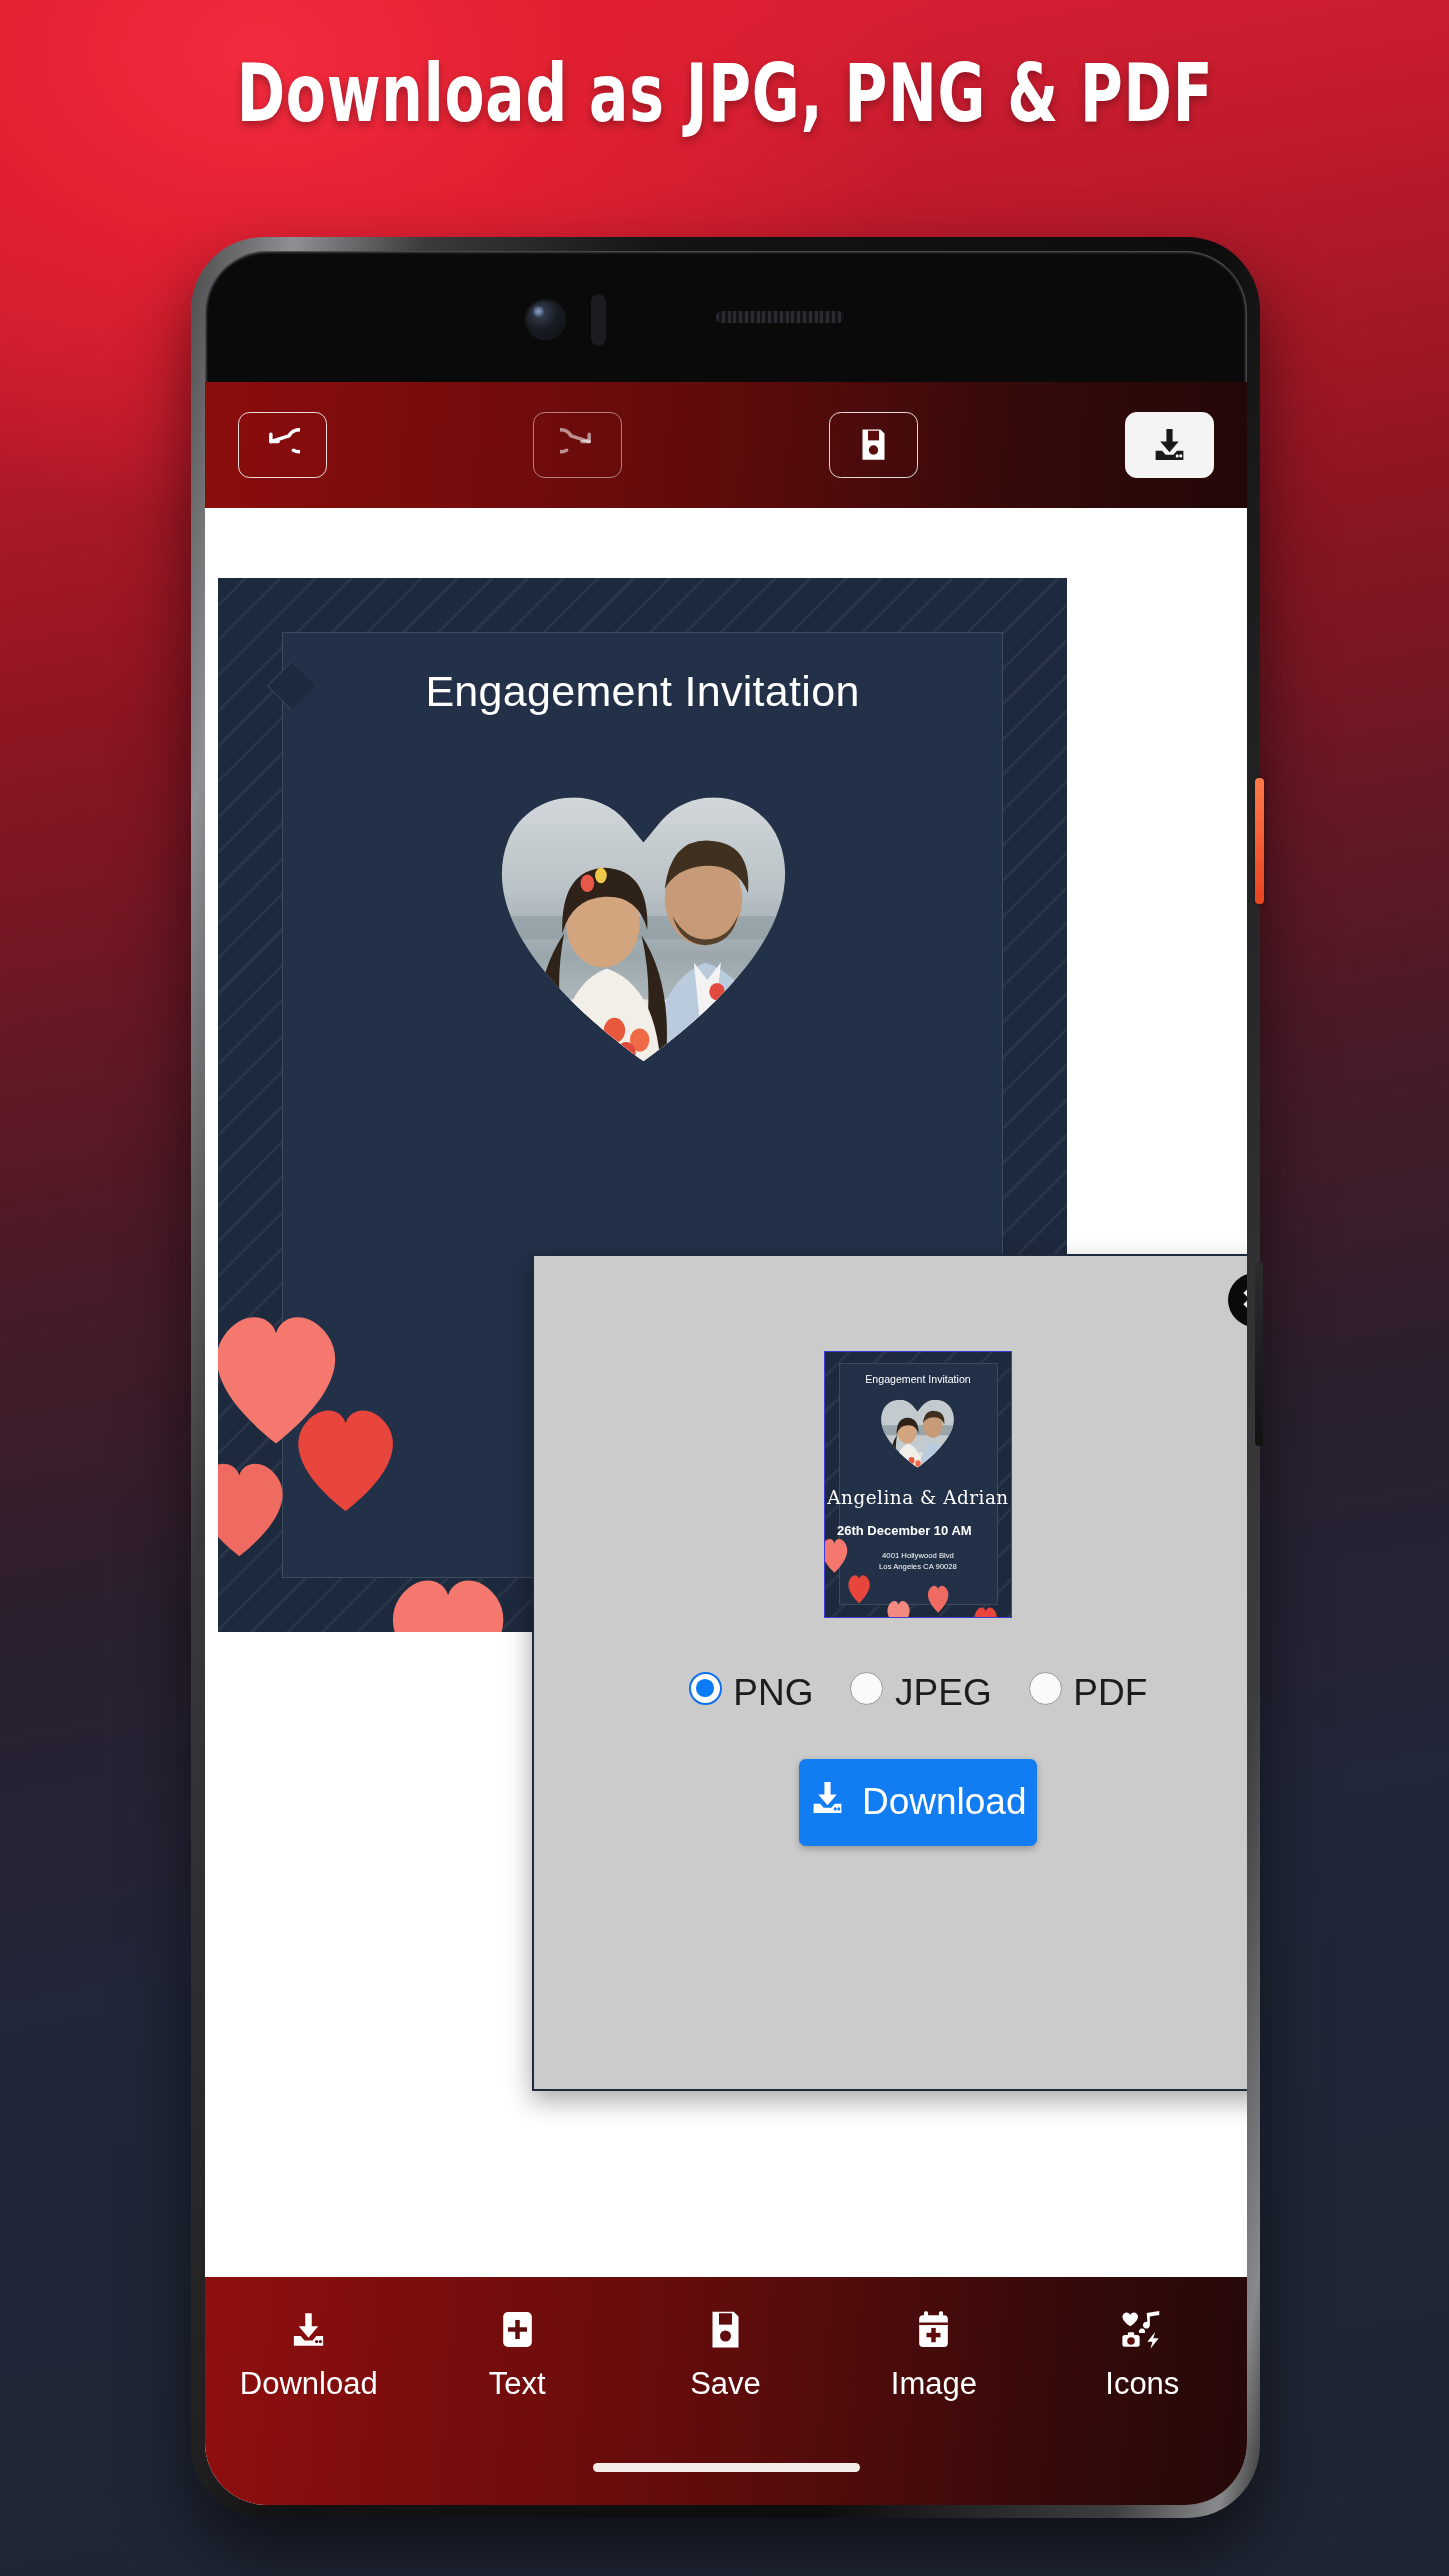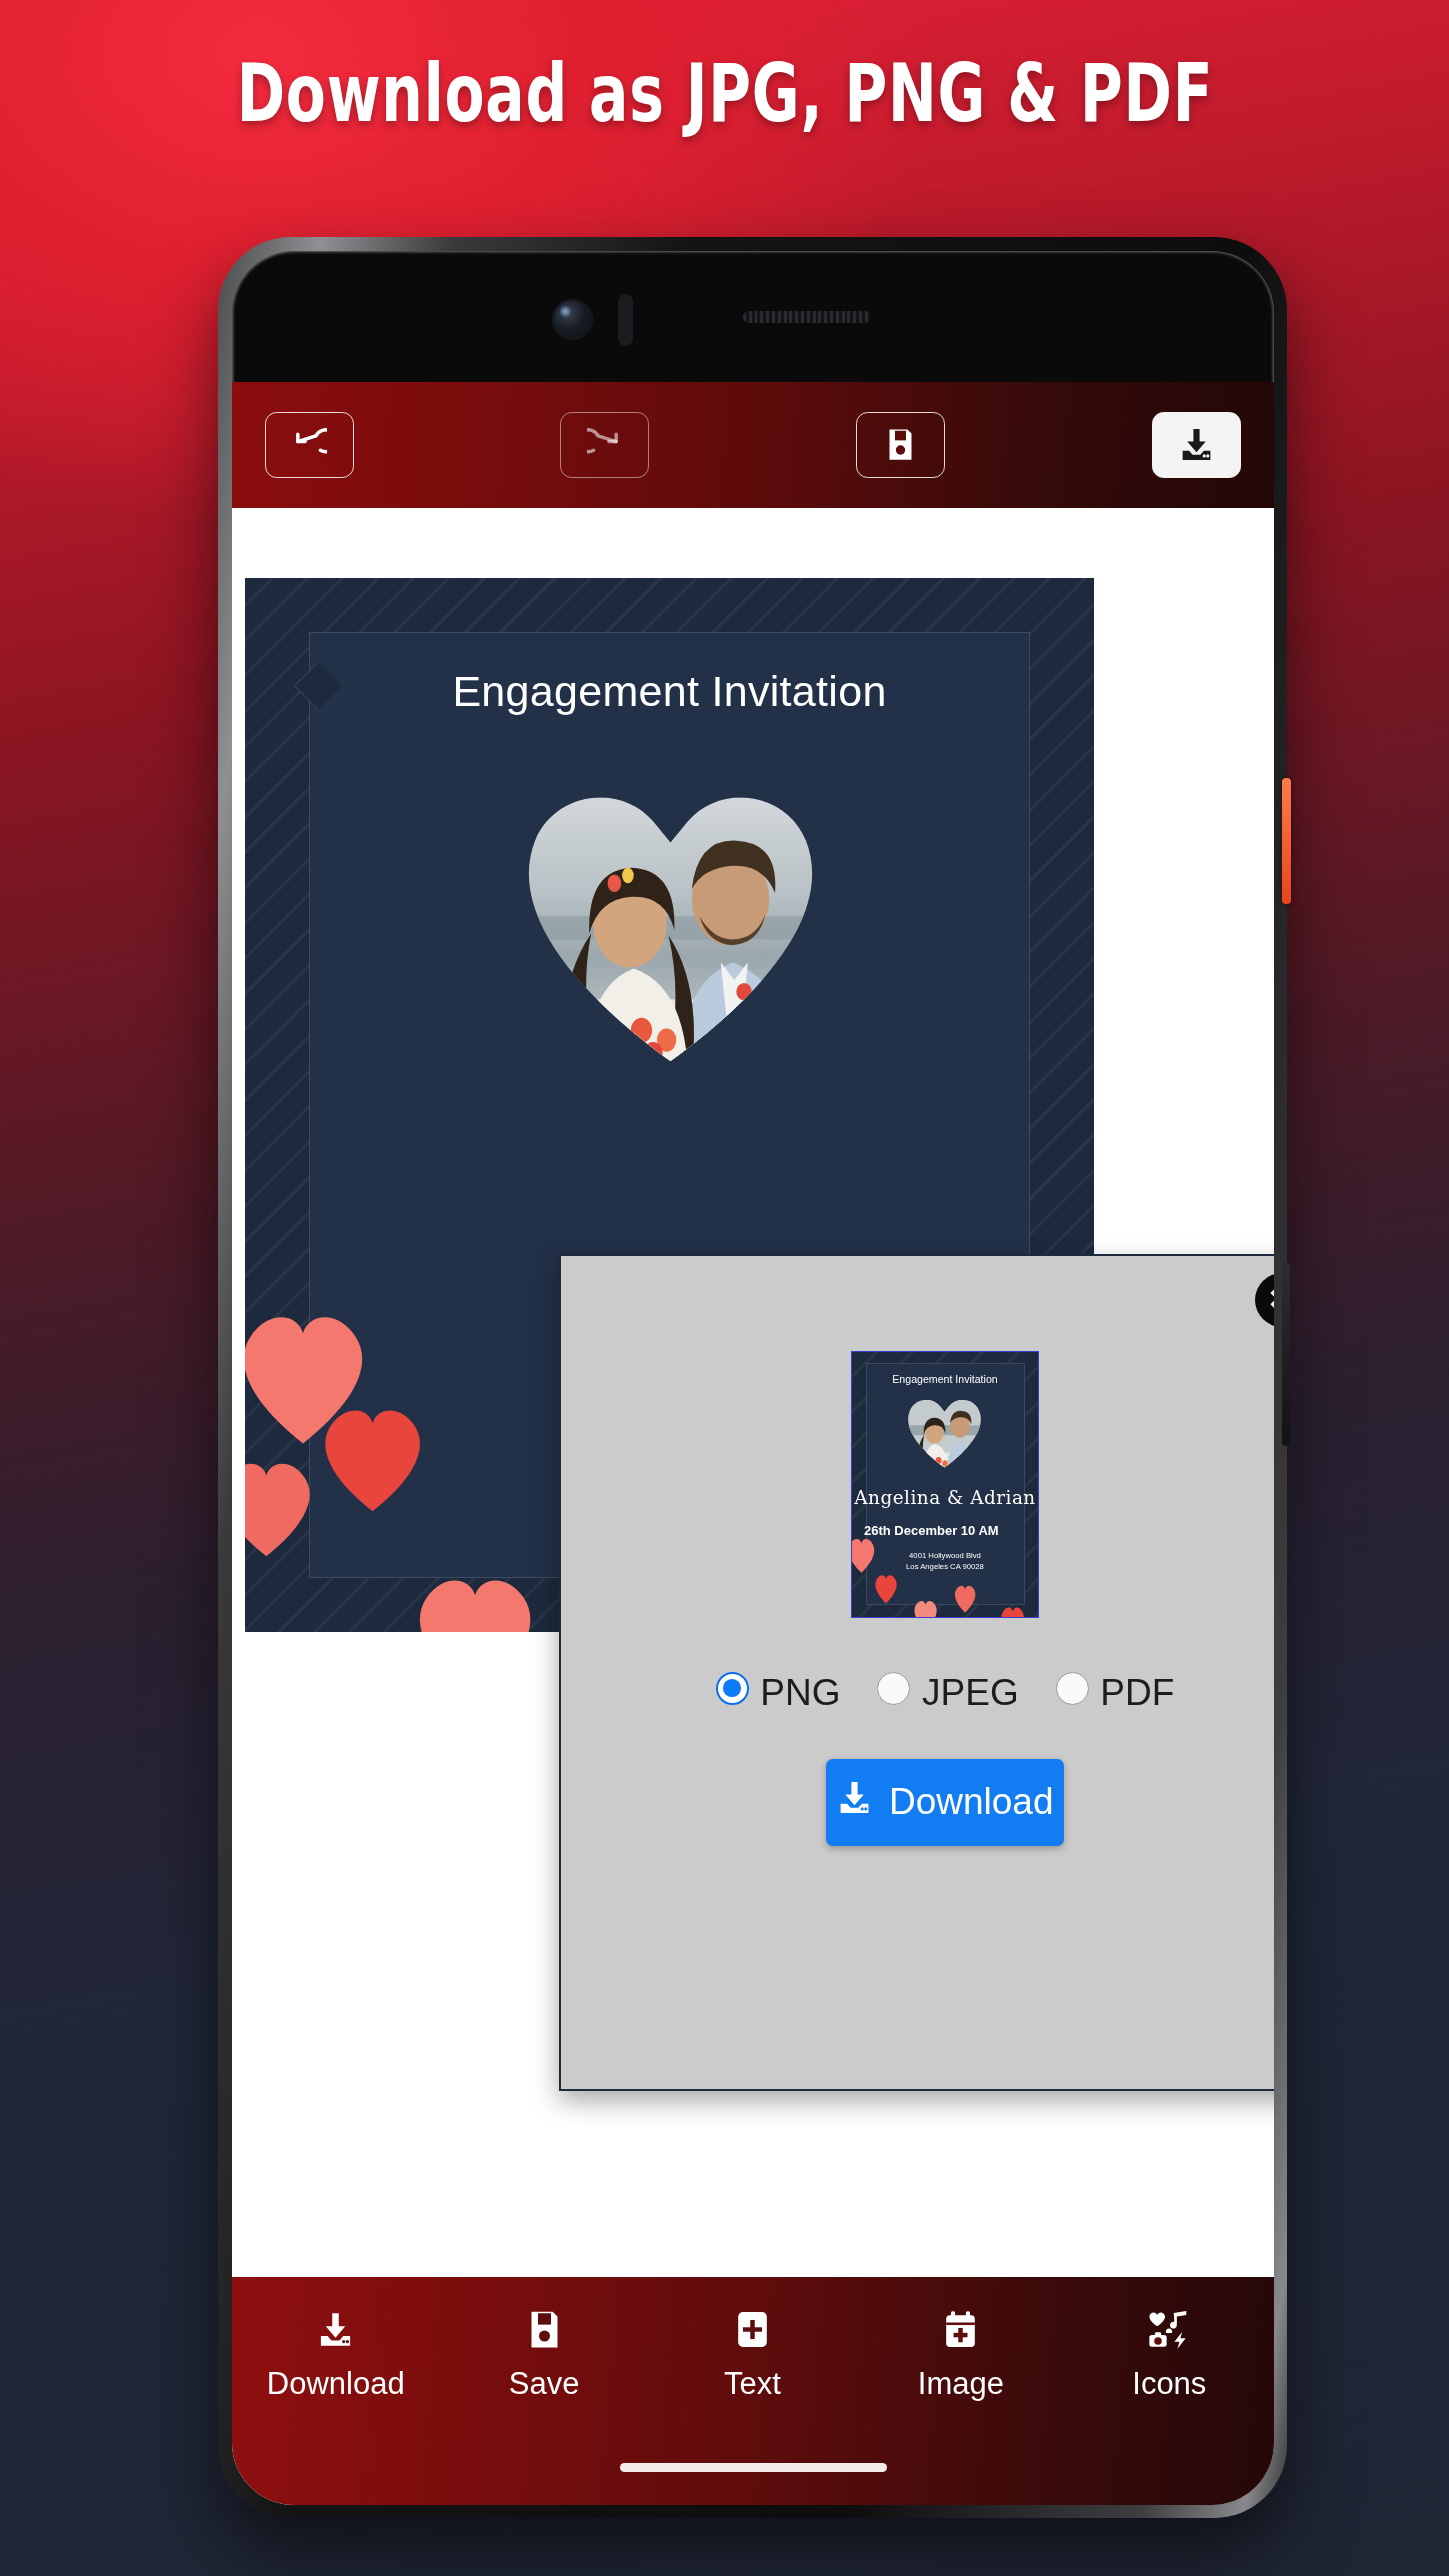--- a/index.html
+++ b/index.html
@@ -23,21 +23,20 @@
     text-shadow:0 3.9px 9.7px rgba(0,0,0,.30);
     white-space:nowrap;
   }
 
   
   .phone {
     position:absolute; left:191px; top:237px; width:1069px; height:2281px;
     border-radius:73px;
     background:linear-gradient(100deg,#4b4b4d 0%,#8f9093 7%,#3a3a3c 16%,#141415 32%,#0d0d0e 70%,#3e3e40 90%,#88898c 97%,#333 100%);
     box-shadow:0 33px 68px rgba(0,0,0,.55);
-    margin-left:27px;
   }
   .phone-inner {
     position:absolute; left:13.5px; top:13.5px; right:13.5px; bottom:13.5px;
     border-radius:62px; background:#0a0a0b;
     box-shadow:inset 0 0 2.9px 1px rgba(190,190,195,.55);
     overflow:hidden;
   }
   
   .sensors { position:absolute; left:0; top:0; width:100%; height:131px; }
   .camera {
@@ -399,38 +398,38 @@
                 <path d="M3 16h4.2l2.3 2.7h5l2.3-2.7H21v6H3z"></path>
                 <circle cx="17" cy="19.4" r="1" fill="#5f0c0c"></circle>
                 <circle cx="19.3" cy="19.4" r="1" fill="#5f0c0c"></circle>
               </svg>
             </span>
             <span class="nav-label">Download</span>
           </div>
 
           <div class="nav-item">
             <span>
+              <svg width="35" height="39" viewBox="0 0 22 24" fill="currentColor">
+                <rect x="2" y="1" width="18" height="22" rx="3"></rect>
+                <rect x="9.6" y="6" width="2.8" height="12" fill="#5f0c0c"></rect>
+                <rect x="5" y="10.6" width="12" height="2.8" fill="#5f0c0c"></rect>
+              </svg>
+            </span>
+            <span class="nav-label">Text</span>
+          </div>
+
+          <div class="nav-item">
+            <span>
               <svg width="33" height="39" viewBox="0 0 20 24" fill="currentColor">
                 <path d="M2 1h13l3 3v19H2z"></path>
                 <rect x="6" y="2" width="8" height="7" fill="#5f0c0c"></rect>
                 <circle cx="10" cy="16" r="3.4" fill="#5f0c0c"></circle>
               </svg>
             </span>
             <span class="nav-label">Save</span>
-          </div>
-
-          <div class="nav-item">
-            <span>
-              <svg width="35" height="39" viewBox="0 0 22 24" fill="currentColor">
-                <rect x="2" y="1" width="18" height="22" rx="3"></rect>
-                <rect x="9.6" y="6" width="2.8" height="12" fill="#5f0c0c"></rect>
-                <rect x="5" y="10.6" width="12" height="2.8" fill="#5f0c0c"></rect>
-              </svg>
-            </span>
-            <span class="nav-label">Text</span>
           </div>
 
           <div class="nav-item">
             <span>
               <svg width="35" height="39" viewBox="0 0 22 24" fill="currentColor">
                 <rect x="2" y="3" width="18" height="20" rx="2.4"></rect>
                 <rect x="5" y="0.6" width="2.6" height="4.4" rx="1"></rect>
                 <rect x="14.4" y="0.6" width="2.6" height="4.4" rx="1"></rect>
                 <rect x="2" y="7.6" width="18" height="1.6" fill="#5f0c0c"></rect>
                 <rect x="9.6" y="11" width="2.8" height="9" fill="#5f0c0c"></rect>

